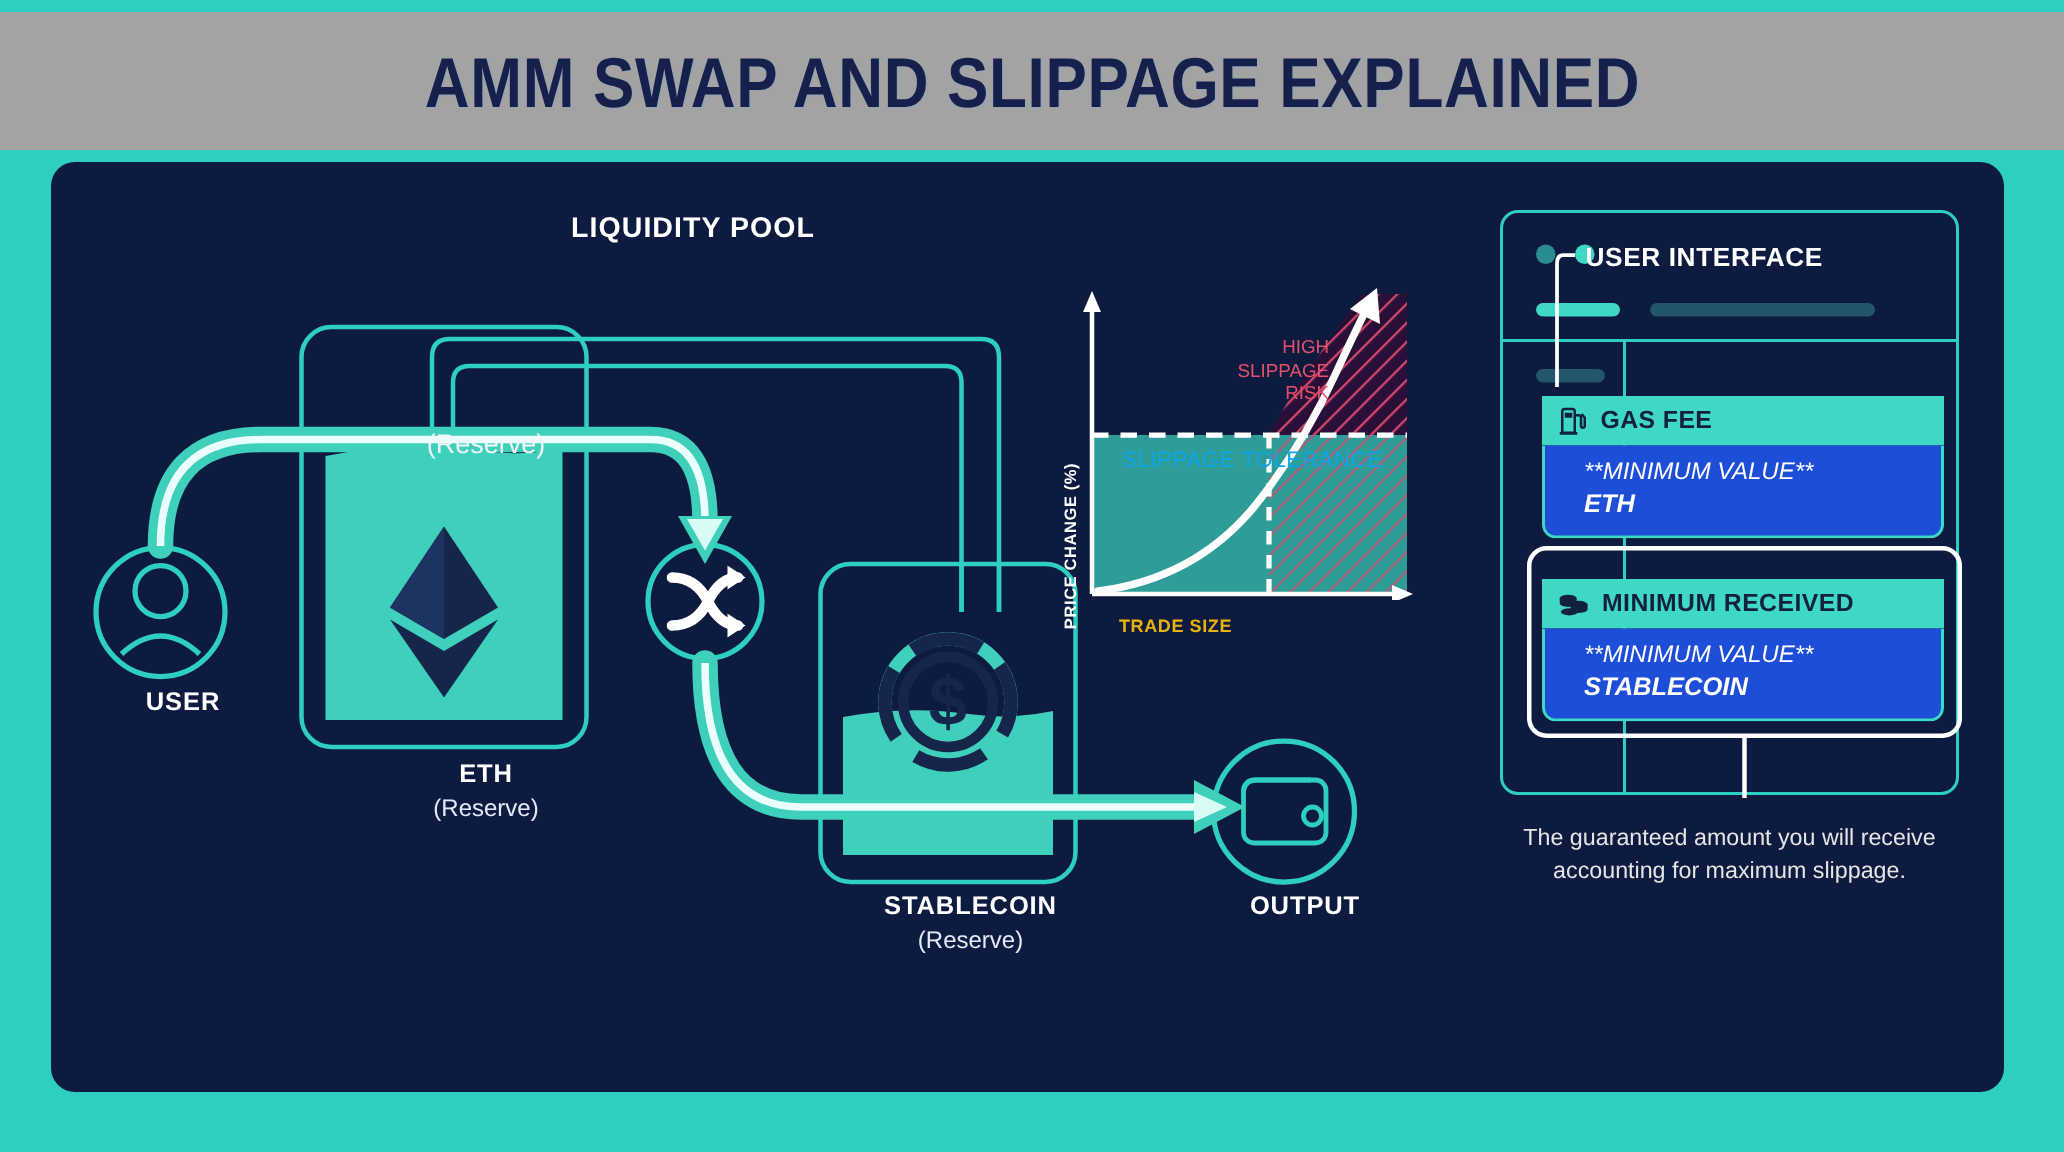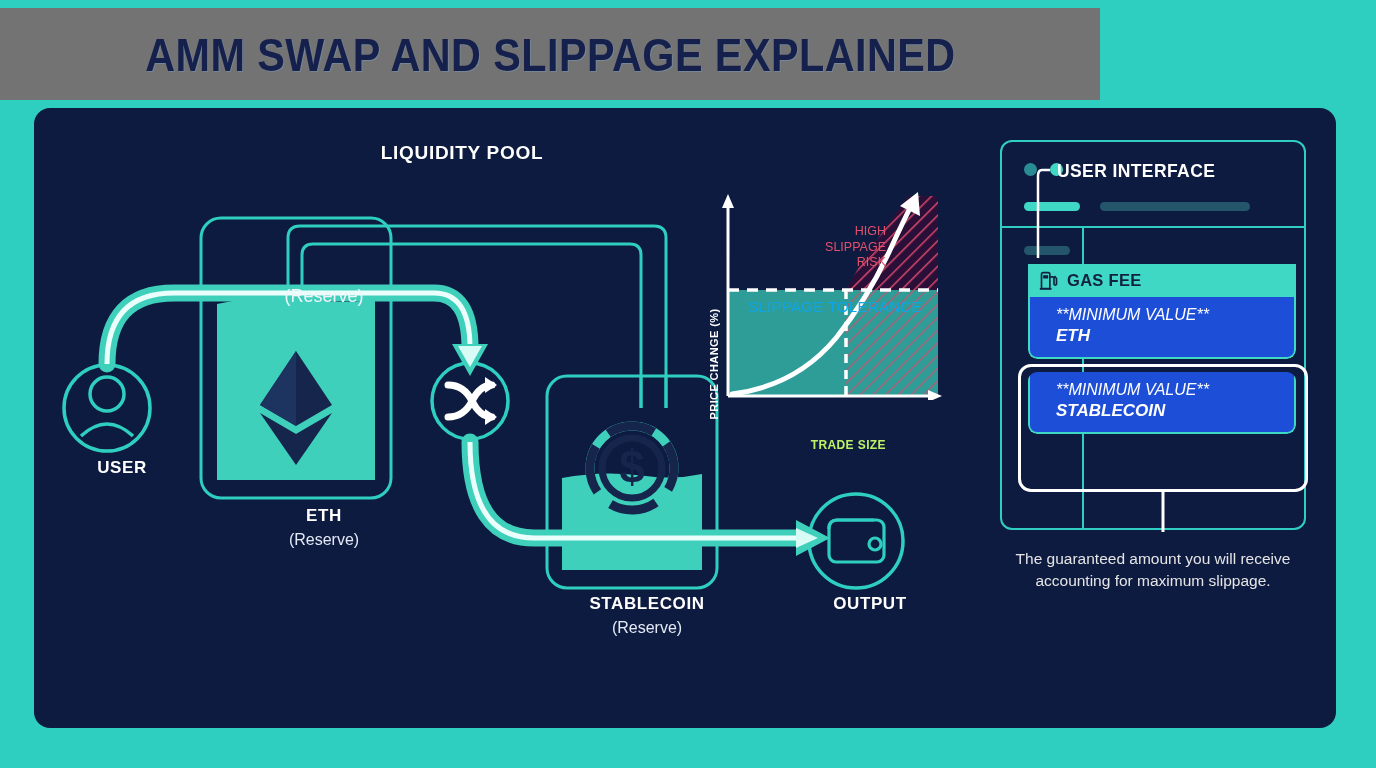--- a/index.html
+++ b/index.html
@@ -5,22 +5,22 @@
   * { margin:0; padding:0; box-sizing:border-box; }
   html,body { width:1376px; height:768px; }
   body {
     background:#2ECFC0;
     font-family:"Liberation Sans", sans-serif;
     overflow:hidden;
     position:relative;
   }
   
   #title-banner{
-    position:absolute; left:0; top:8px; width:1100px; height:92px;
-    background:#737373;
+    position:absolute; left:0; top:8px; width:1376px; height:92px;
+    background:#a3a3a3;
     display:flex; align-items:center; justify-content:center;
   }
   #title-text{
     font-size:47px; font-weight:bold; color:#16204C;
     letter-spacing:0.5px; transform:scaleX(0.88);
     text-shadow:1px 1px 0 rgba(120,170,210,.35);
     white-space:nowrap;
   }
   
   #stage{
@@ -54,22 +54,22 @@
   #output-label{ left:756px; top:486px; width:160px; text-align:center; font-size:17px; font-weight:bold; letter-spacing:.6px;}
   #reserve-top{ left:195px; top:178px; width:190px; text-align:center; font-size:18px; color:#F0F4FB; }
 
   
   #ylabel{
     position:absolute; left:-47px; top:172px; width:150px; text-align:center;
     transform:rotate(-90deg); font-size:11px; font-weight:bold;
     color:#FFFFFF; letter-spacing:.4px;
   }
   #xlabel{
-    position:absolute; left:60px; top:224px; width:140px; text-align:right;
-    font-size:12px; font-weight:bold; color:#bef264; letter-spacing:.4px;margin-top:28px;
+    position:absolute; left:60px; top:224px; width:140px; text-align:left;
+    font-size:12px; font-weight:bold; color:#eab308; letter-spacing:.4px;
   }
   #slippage-tol-label{
     position:absolute; left:18px; top:112px; font-size:15px;
     color:#0ea5e9; letter-spacing:.3px; white-space:nowrap;margin-left:44px;
   }
   #risk-label{
     position:absolute; left:120px; top:38px; width:80px; text-align:right;
     font-size:12.5px; color:#E2516B; line-height:1.25; font-weight:400;
   }
 
@@ -268,20 +268,30 @@
       <span class="card-head-text">GAS FEE</span>
     </div>
     <div class="card-body">
       <div class="card-min">**MINIMUM VALUE**</div>
       <div class="card-tok">ETH</div>
     </div>
   </div>
 
   <div id="min-received-highlight"></div>
   <div class="card" id="min-received-card">
+    <div class="card-head">
+      <svg width="21" height="20" viewBox="0 0 26 24">
+        <ellipse cx="8" cy="7" rx="7" ry="3" fill="#122140"></ellipse>
+        <path d="M1 7v4c0 1.7 3.1 3 7 3s7-1.3 7-3V7" fill="#122140"></path>
+        <ellipse cx="17" cy="12" rx="7" ry="3" fill="#122140"></ellipse>
+        <path d="M10 12v4c0 1.7 3.1 3 7 3s7-1.3 7-3v-4" fill="#122140"></path>
+        <ellipse cx="9" cy="18" rx="7" ry="3" fill="#122140"></ellipse>
+      </svg>
+      <span class="card-head-text">MINIMUM RECEIVED</span>
+    </div>
     <div class="card-body">
       <div class="card-min">**MINIMUM VALUE**</div>
       <div class="card-tok">STABLECOIN</div>
     </div>
   </div>
 
   <div id="ui-caption">The guaranteed amount you will receive accounting for maximum slippage.</div>
 </div>
 
 </body></html>

